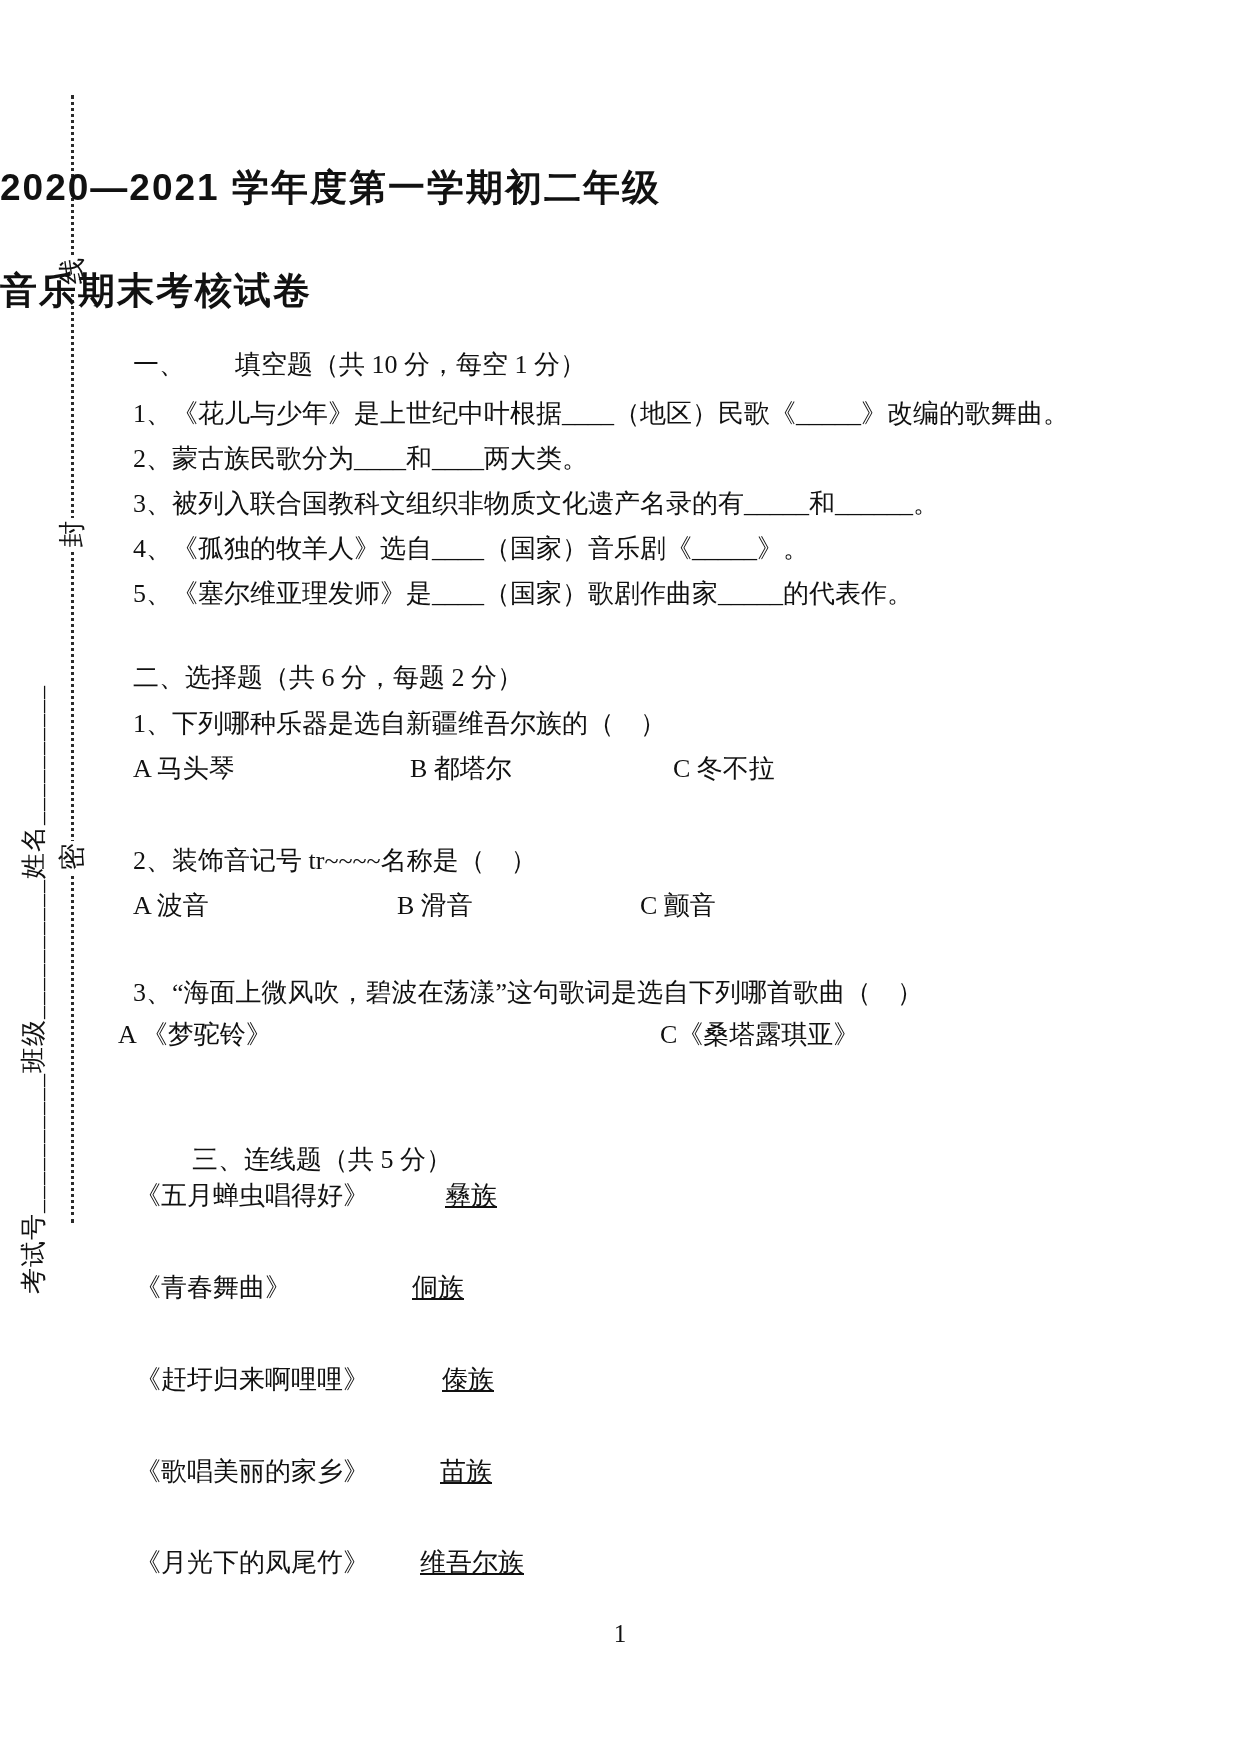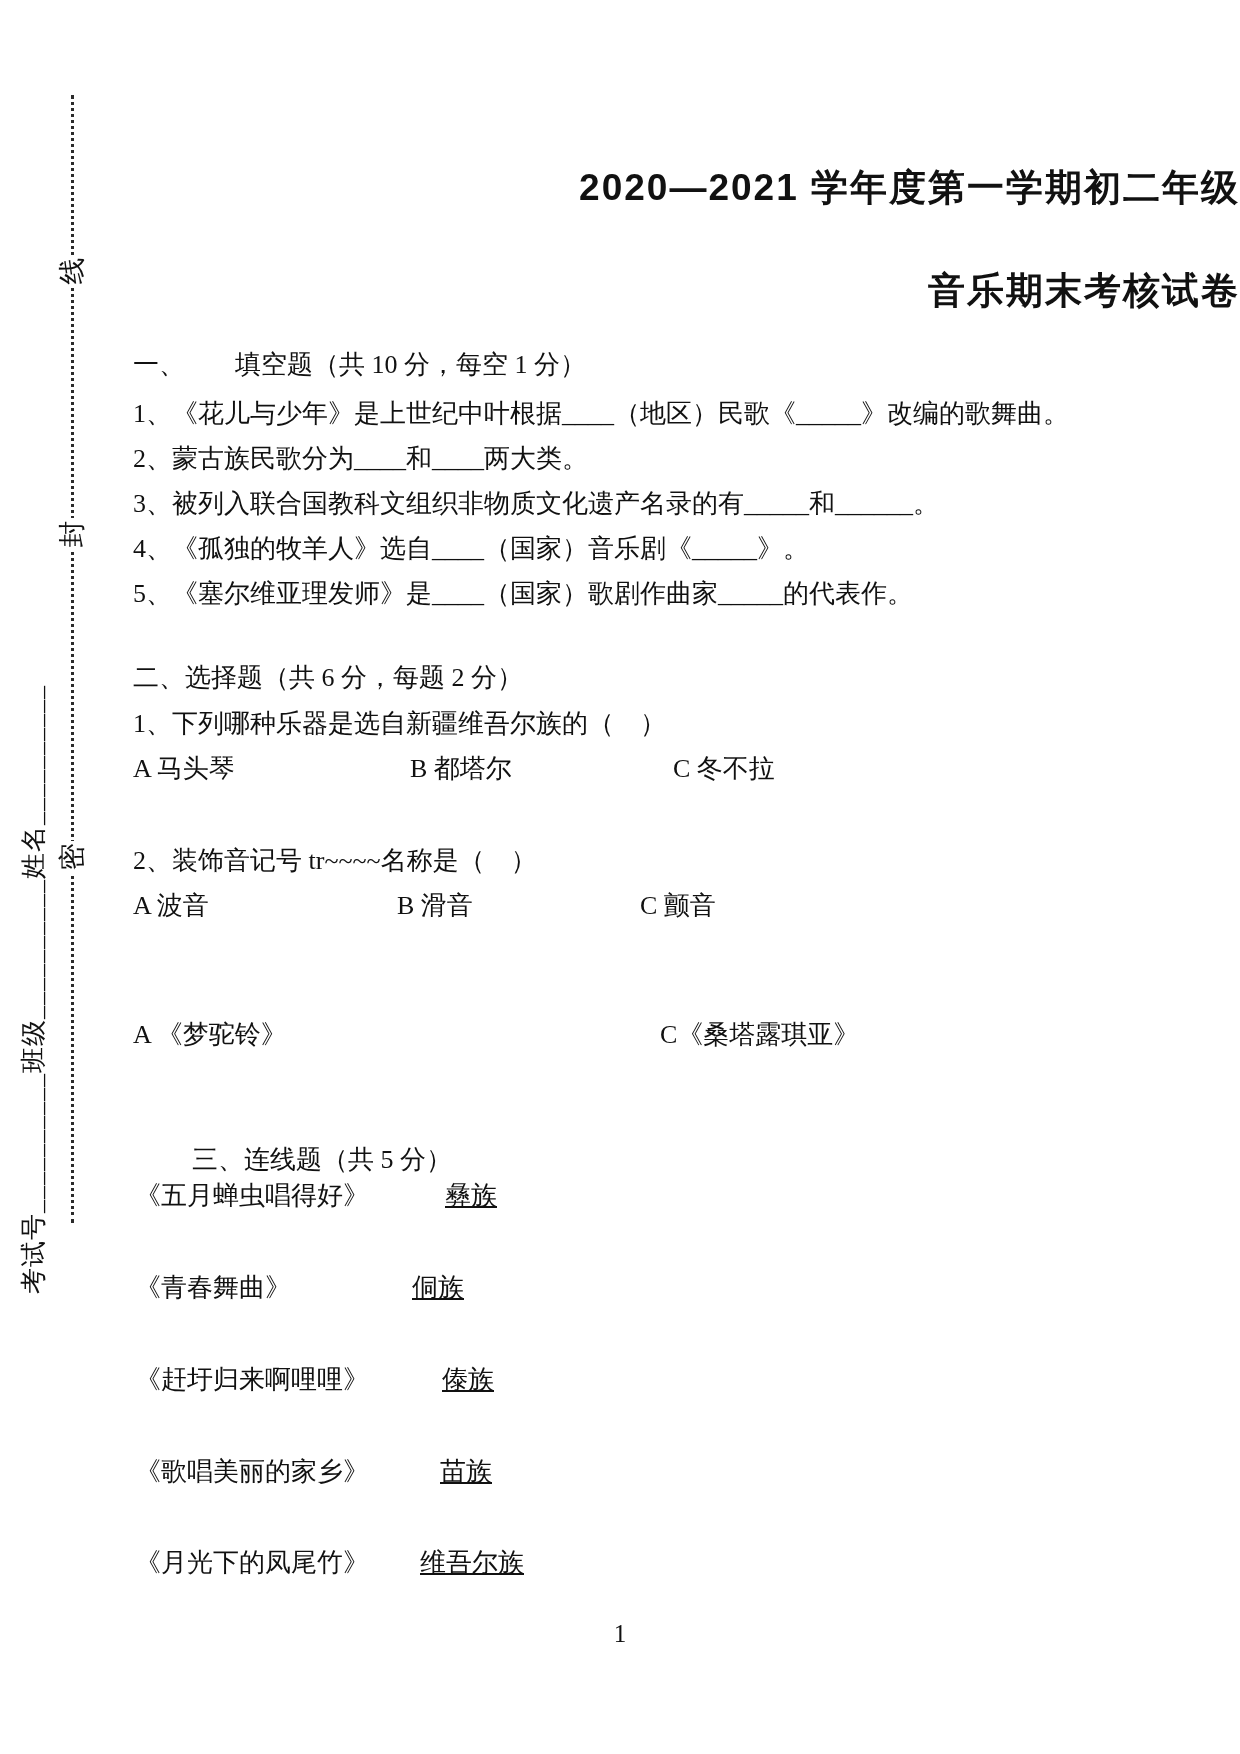--- a/index.html
+++ b/index.html
@@ -33,21 +33,21 @@
     width:620px;
     transform-origin:0 0;
     transform:rotate(-90deg);
     font-size:26px;
     white-space:nowrap;
     letter-spacing:1px;
   }
   
   .title{
     position:absolute;left:0;width:100%;
-    text-align:right;
+    text-align:left;
     font-family:"Liberation Sans","DejaVu Sans",sans-serif;
     font-weight:bold;
     font-size:37px;
     letter-spacing:2px;
     margin:0;
   }
   .title1{top:163px;}
   .title2{top:266px;}
   
   .line{
@@ -112,22 +112,25 @@
     <span class="opt" style="left:673px">C 冬不拉</span>
   </div>
   <div class="line" style="top:843px">
     <span class="txt">2、装饰音记号 tr~~~~名称是（　）</span>
   </div>
   <div class="line" style="top:888px">
     <span class="opt" style="left:133px">A  波音</span>
     <span class="opt" style="left:397px">B 滑音</span>
     <span class="opt" style="left:640px">C 颤音</span>
   </div>
+  <div class="line" style="top:975px">
+    <span class="txt">3、“海面上微风吹，碧波在荡漾”这句歌词是选自下列哪首歌曲（　）</span>
+  </div>
   <div class="line" style="top:1017px">
-    <span class="opt" style="left:133px">A 《梦驼铃》</span>
+    <span class="opt" style="left:118px">A 《梦驼铃》</span>
     <span class="opt" style="left:660px">C《桑塔露琪亚》</span>
   </div>
 
   <div class="line indent" style="top:1120px">
     <span class="txt">三、连线题（共 5 分）</span>
   </div>
   <div class="line" style="top:1178px">
     <span class="song">《五月蝉虫唱得好》</span>
     <span class="group" style="left:445px">彝族</span>
   </div>

